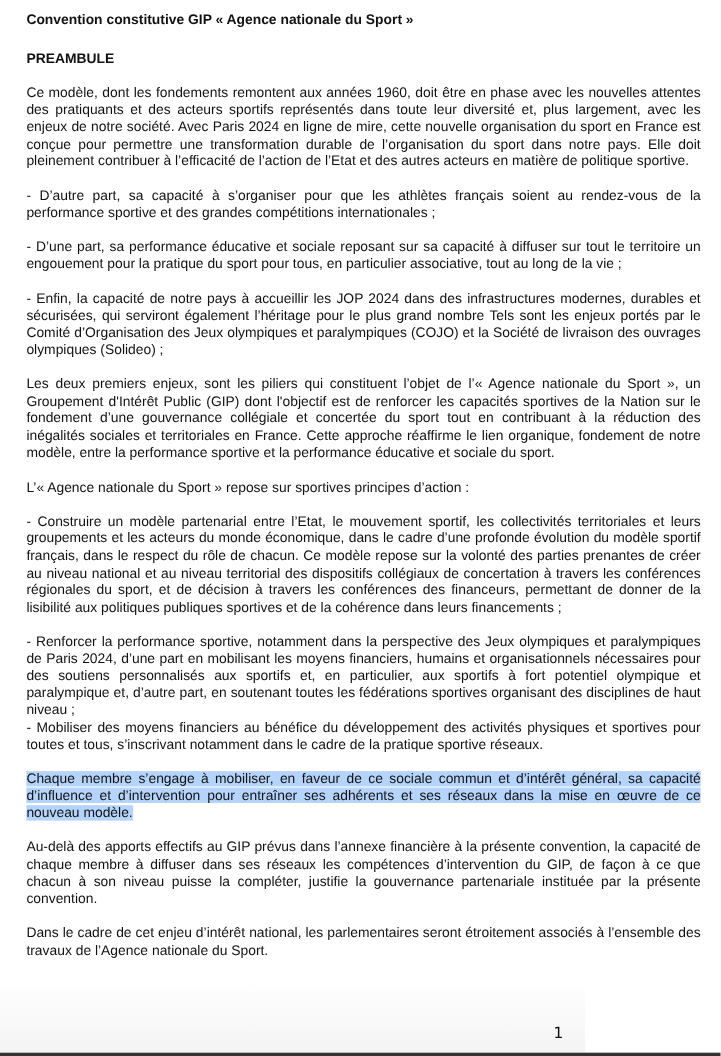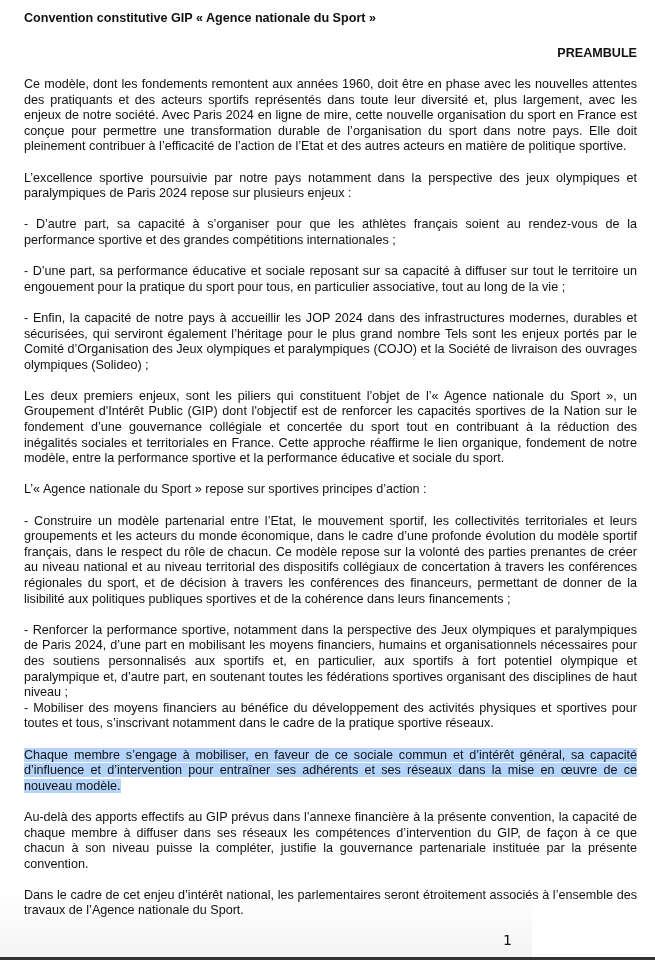--- a/index.html
+++ b/index.html
@@ -37,21 +37,21 @@
       line-height: 15px;
     }
     .doc-subtitle {
       font-weight: bold;
       font-style: italic;
       margin: 0;
       line-height: 15px;
     }
     .section-heading {
       font-weight: bold;
-      text-align: right;
+      text-align: left;
       margin: 19px 0 16px 0;
       line-height: 16px;
     }
     p {
       margin: 0 0 15.6px 0;
       text-align: justify;
     }
     p.tight {
       margin-bottom: 0;
     }
@@ -76,21 +76,20 @@
   </style>
 </head>
 <body>
 
 <div class="page">
   <div class="content">
     <div class="doc-title">Convention constitutive GIP « Agence nationale du Sport »</div>
     <div class="section-heading">PREAMBULE</div>
 
     <p>Ce modèle, dont les fondements remontent aux années 1960, doit être en phase avec les nouvelles attentes des pratiquants et des acteurs sportifs représentés dans toute leur diversité et, plus largement, avec les enjeux de notre société. Avec Paris 2024 en ligne de mire, cette nouvelle organisation du sport en France est conçue pour permettre une transformation durable de l’organisation du sport dans notre pays. Elle doit pleinement contribuer à l’efficacité de l’action de l’Etat et des autres acteurs en matière de politique sportive.</p>
-    <p>L’excellence sportive poursuivie par notre pays notamment dans la perspective des jeux olympiques et paralympiques de Paris 2024 repose sur plusieurs enjeux :</p>
     <p>- D’autre part, sa capacité à s’organiser pour que les athlètes français soient au rendez-vous de la performance sportive et des grandes compétitions internationales ;</p>
     <p>- D’une part, sa performance éducative et sociale reposant sur sa capacité à diffuser sur tout le territoire un engouement pour la pratique du sport pour tous, en particulier associative, tout au long de la vie ;</p>
     <p>- Enfin, la capacité de notre pays à accueillir les JOP 2024 dans des infrastructures modernes, durables et sécurisées, qui serviront également l’héritage pour le plus grand nombre Tels sont les enjeux portés par le Comité d’Organisation des Jeux olympiques et paralympiques (COJO) et la Société de livraison des ouvrages olympiques (Solideo) ;</p>
     <p>Les deux premiers enjeux, sont les piliers qui constituent l’objet de l’« Agence nationale du Sport », un Groupement d'Intérêt Public (GIP) dont l'objectif est de renforcer les capacités sportives de la Nation sur le fondement d’une gouvernance collégiale et concertée du sport tout en contribuant à la réduction des inégalités sociales et territoriales en France. Cette approche réaffirme le lien organique, fondement de notre modèle, entre la performance sportive et la performance éducative et sociale du sport.</p>
     <p>L’« Agence nationale du Sport » repose sur sportives principes d’action :</p>
     <p>- Construire un modèle partenarial entre l’Etat, le mouvement sportif, les collectivités territoriales et leurs groupements et les acteurs du monde économique, dans le cadre d’une profonde évolution du modèle sportif français, dans le respect du rôle de chacun. Ce modèle repose sur la volonté des parties prenantes de créer au niveau national et au niveau territorial des dispositifs collégiaux de concertation à travers les conférences régionales du sport, et de décision à travers les conférences des financeurs, permettant de donner de la lisibilité aux politiques publiques sportives et de la cohérence dans leurs financements ;</p>
     <p class="tight">- Renforcer la performance sportive, notamment dans la perspective des Jeux olympiques et paralympiques de Paris 2024, d’une part en mobilisant les moyens financiers, humains et organisationnels nécessaires pour des soutiens personnalisés aux sportifs et, en particulier, aux sportifs à fort potentiel olympique et paralympique et, d’autre part, en soutenant toutes les fédérations sportives organisant des disciplines de haut niveau ;</p>
     <p>- Mobiliser des moyens financiers au bénéfice du développement des activités physiques et sportives pour toutes et tous, s’inscrivant notamment dans le cadre de la pratique sportive réseaux.</p>
     <p class="highlight"><span class="hl" style="background: rgb(181, 212, 251);">Chaque membre s’engage à mobiliser, en faveur de ce sociale commun et d’intérêt général, sa capacité d’influence et d’intervention pour entraîner ses adhérents et ses réseaux dans la mise en œuvre de ce nouveau modèle.</span></p>
     <p>Au-delà des apports effectifs au GIP prévus dans l’annexe financière à la présente convention, la capacité de chaque membre à diffuser dans ses réseaux les compétences d’intervention du GIP, de façon à ce que chacun à son niveau puisse la compléter, justifie la gouvernance partenariale instituée par la présente convention.</p>

